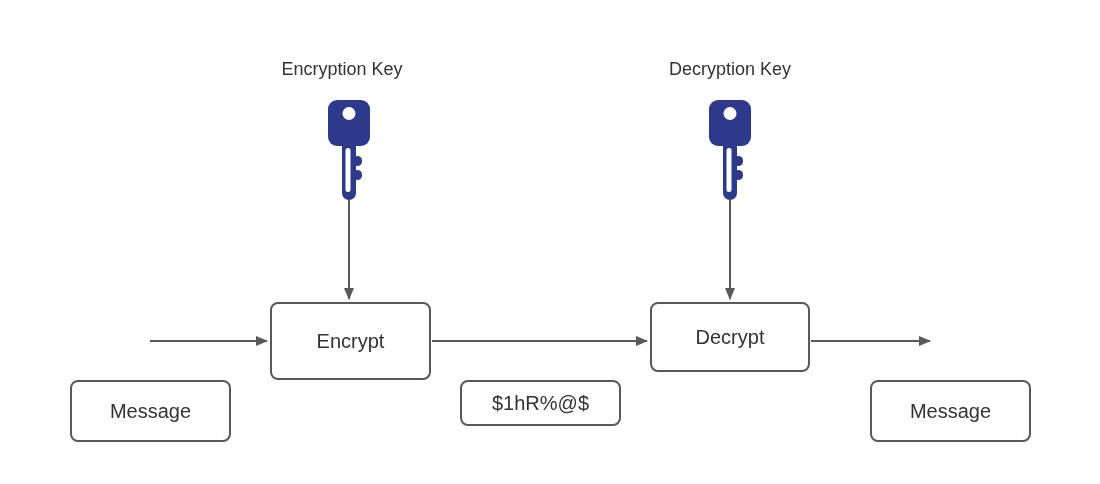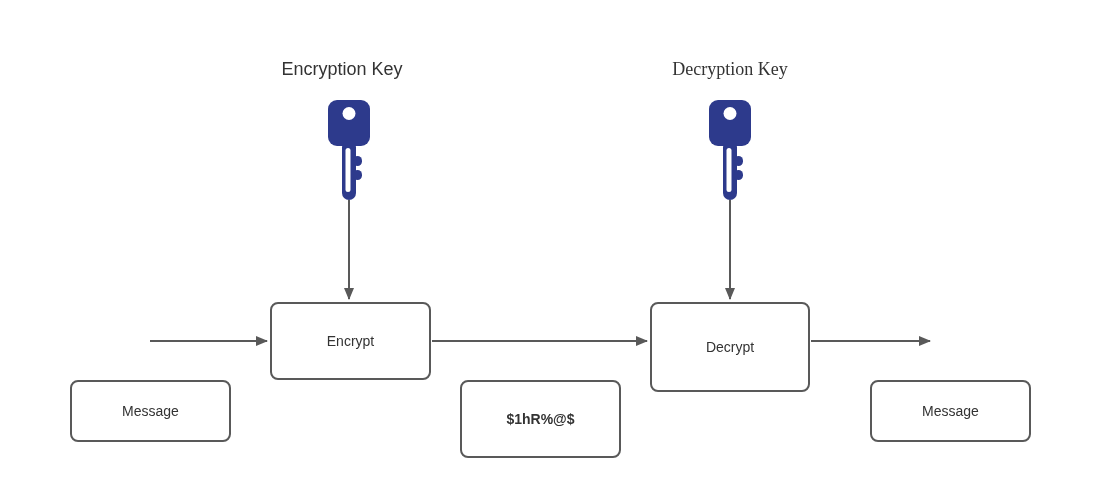--- a/index.html
+++ b/index.html
@@ -28,39 +28,39 @@
   .arrow-layer line { stroke: var(--stroke); stroke-width: 2; }
   .arrow-layer .arrowhead { fill: var(--stroke); }
   .node {
     position: absolute;
     display: flex;
     align-items: center;
     justify-content: center;
     background: var(--background);
     border: 2.5px solid var(--stroke);
     border-radius: 8px;
-    font-size: 14px;
+    font-size: 20px;
     color: var(--text);
     text-align: center;
   }
   .box-encrypt  { left: 270px; top: 302px; width: 161px; height: 78px; }
-  .box-decrypt  { left: 650px; top: 302px; width: 160px; height: 90px; }
+  .box-decrypt  { left: 650px; top: 302px; width: 160px; height: 70px; }
   .box-msg-l    { left: 70px;  top: 380px; width: 161px; height: 62px; }
-  .box-cipher   { left: 460px; top: 380px; width: 161px; height: 78px; font-weight: bold; }
+  .box-cipher   { left: 460px; top: 380px; width: 161px; height: 46px; }
   .box-msg-r    { left: 870px; top: 380px; width: 161px; height: 62px; }
   .key-label {
     position: absolute;
     top: 59px;
     width: 220px;
     text-align: center;
     font-size: 18px;
     color: var(--text);
   }
   .label-enc { left: 232px; }
-  .label-dec { left: 620px; font-family: Liberation Serif, serif; }
+  .label-dec { left: 620px; }
   .key-icon {
     position: absolute;
     top: 100px;
     width: 42px;
     height: 100px;
   }
   .key-enc { left: 328px; }
   .key-dec { left: 709px; }
 </style>
 </head>

